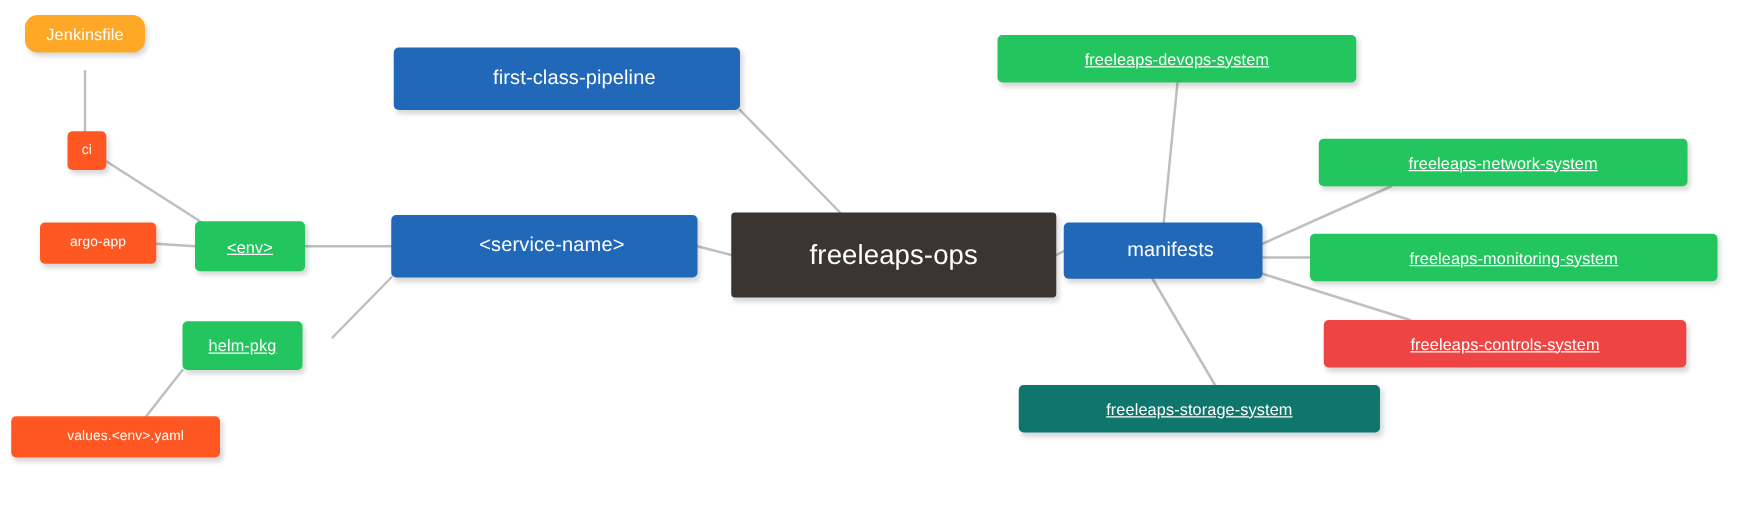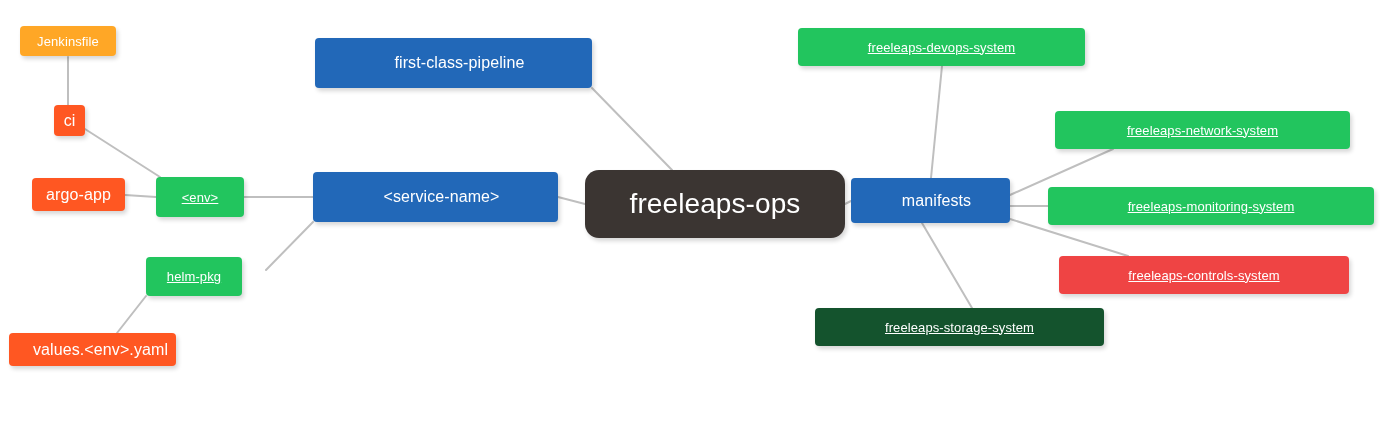--- a/index.html
+++ b/index.html
@@ -33,33 +33,33 @@
     justify-content: center;
     border-radius: 4px;
     color: #ffffff;
     white-space: nowrap;
     line-height: 1;
     box-shadow: 2px 3px 4px rgba(0,0,0,0.16);
     padding: 0 12px;
     letter-spacing: 0.1px;
   }
   .mm-node.lvl-root {
-    font-size: 28px;
-    border-radius: 14px;
+    font-size: 22px;
+    border-radius: 3px;
   }
   .mm-node.lvl-1 {
     font-size: 16px;
     padding-left: 24px;
   }
   .mm-node.lvl-2 {
     font-size: 13px;
     text-decoration: underline;
   }
   .mm-node.lvl-3 {
-    font-size: 16px;
+    font-size: 11px;
   }
   .mm-node.lvl-4 {
     font-size: 13px;
   }
 </style>
 </head>
 <body>
 
 <div id="mindmap-canvas">
   <svg id="edge-layer" viewBox="0 0 1390 421" width="1390" height="421">
@@ -80,21 +80,21 @@
     </svg>
   <div id="node-layer">
       <div class="mm-node lvl-root" style="left: 585px; top: 170px; width: 260px; height: 68px; background: rgb(59, 53, 50);">freeleaps-ops</div>
       <div class="mm-node lvl-1" style="left: 313px; top: 172px; width: 245px; height: 50px; background: rgb(34, 104, 184);">&lt;service-name&gt;</div>
       <div class="mm-node lvl-1" style="left: 851px; top: 178px; width: 159px; height: 45px; background: rgb(34, 104, 184);">manifests</div>
       <div class="mm-node lvl-1" style="left: 315px; top: 38px; width: 277px; height: 50px; background: rgb(34, 104, 184);">first-class-pipeline</div>
       <div class="mm-node lvl-2" style="left: 156px; top: 177px; width: 88px; height: 40px; background: rgb(34, 197, 94);">&lt;env&gt;</div>
       <div class="mm-node lvl-2" style="left: 146px; top: 257px; width: 96px; height: 39px; background: rgb(34, 197, 94);">helm-pkg</div>
       <div class="mm-node lvl-3" style="left: 32px; top: 178px; width: 93px; height: 33px; background: rgb(255, 87, 34);">argo-app</div>
       <div class="mm-node lvl-3" style="left: 54px; top: 105px; width: 31px; height: 31px; background: rgb(255, 87, 34);">ci</div>
-      <div class="mm-node lvl-4" style="left: 20px; top: 26px; width: 96px; height: 30px; background: rgb(255, 167, 38);">Jenkinsfile</div>
+      <div class="mm-node lvl-4" style="left: 20px; top: 12px; width: 96px; height: 30px; background: rgb(255, 167, 38); border-radius: 10px;">Jenkinsfile</div>
       <div class="mm-node lvl-3" style="left: 9px; top: 333px; width: 167px; height: 33px; background: rgb(255, 87, 34); padding-left: 28px;">values.&lt;env&gt;.yaml</div>
       <div class="mm-node lvl-2" style="left: 798px; top: 28px; width: 287px; height: 38px; background: rgb(34, 197, 94);">freeleaps-devops-system</div>
       <div class="mm-node lvl-2" style="left: 1055px; top: 111px; width: 295px; height: 38px; background: rgb(34, 197, 94);">freeleaps-network-system</div>
       <div class="mm-node lvl-2" style="left: 1048px; top: 187px; width: 326px; height: 38px; background: rgb(34, 197, 94);">freeleaps-monitoring-system</div>
       <div class="mm-node lvl-2" style="left: 1059px; top: 256px; width: 290px; height: 38px; background: #ef4444;">freeleaps-controls-system</div>
-      <div class="mm-node lvl-2" style="left: 815px; top: 308px; width: 289px; height: 38px; background: #14532d;">freeleaps-storage-system</div>
+      <div class="mm-node lvl-2" style="left: 815px; top: 308px; width: 289px; height: 38px; background: #0f766e;">freeleaps-storage-system</div>
     </div>
 </div>
 
 </body></html>

